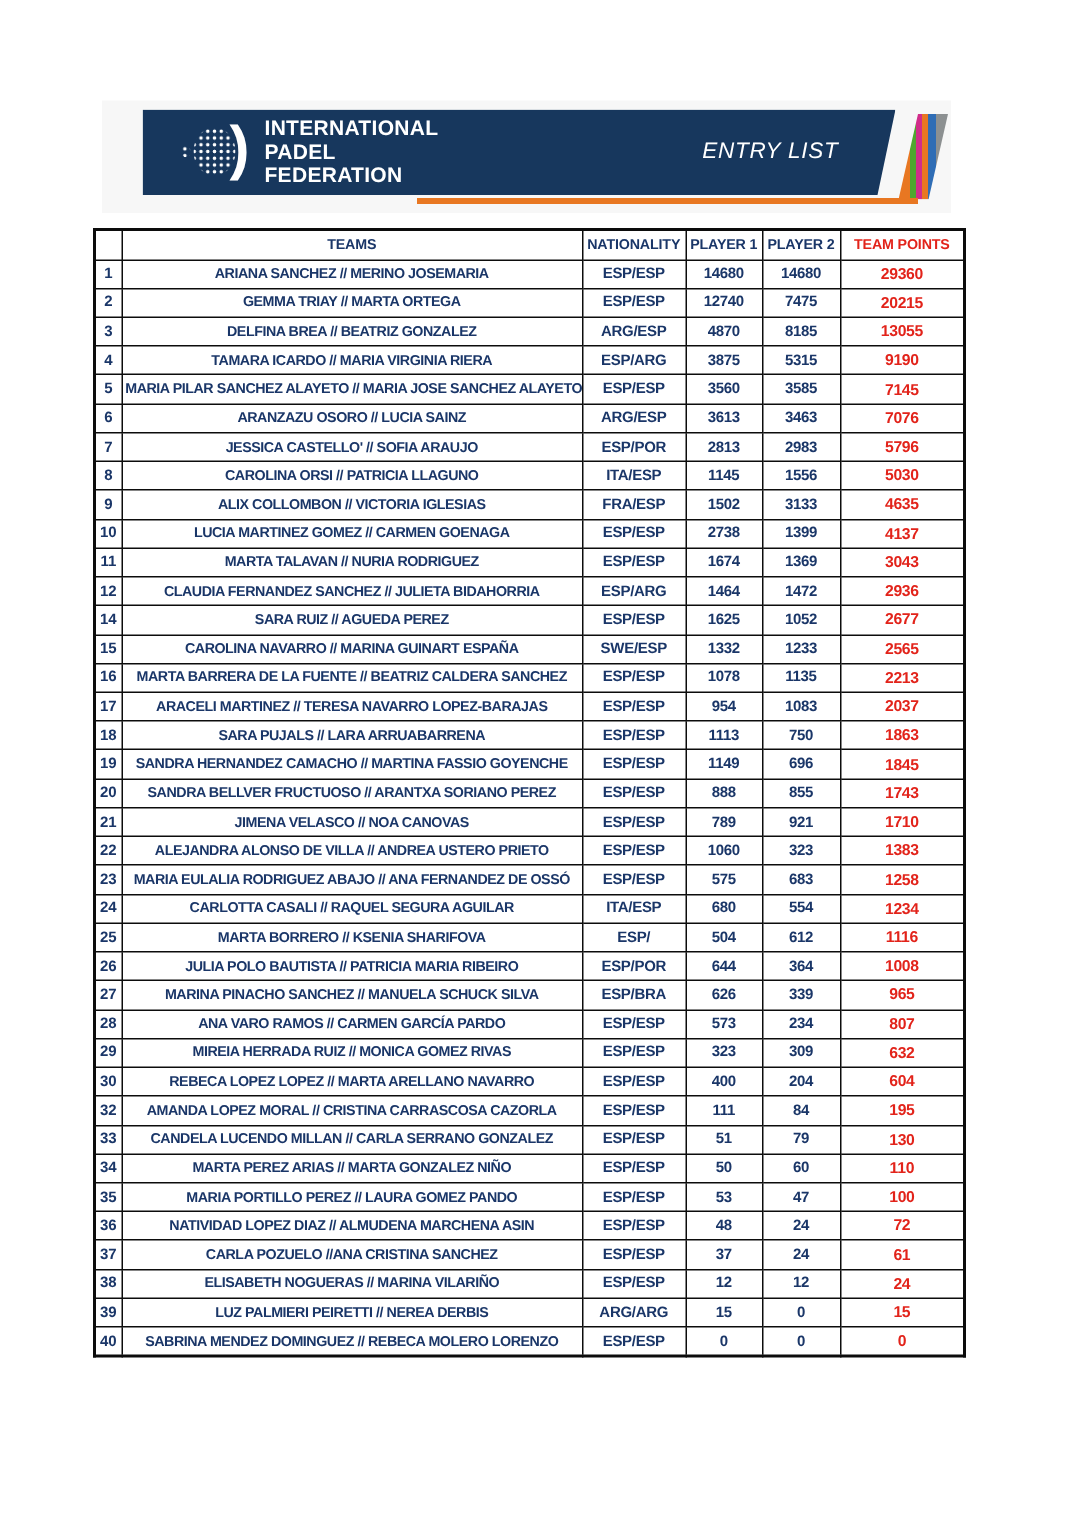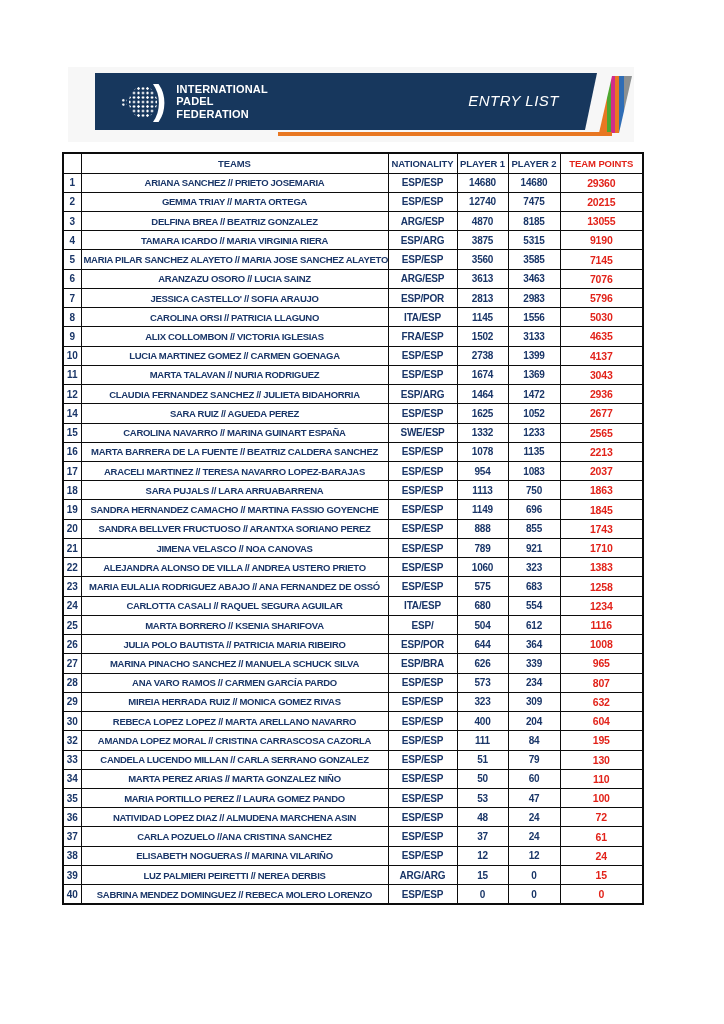--- a/index.html
+++ b/index.html
@@ -27,21 +27,21 @@
   .logo-arc{
     color:#ffffff;font-size:40px;font-weight:bold;line-height:32px;
     margin-left:-4px;transform:translateY(-2px);
   }
   .logo-dash{
     width:6px;height:8px;border-radius:50% ;margin-right:2px;
     background-image:radial-gradient(circle,#ffffff 1px,rgba(255,255,255,0) 1.4px);
     background-size:4.5px 4.5px;
   }
   .logo-text{
-    color:#ffffff;font-size:11px;font-weight:bold;line-height:1.12;
+    color:#ffffff;font-size:14px;font-weight:bold;line-height:1.12;
     letter-spacing:0.2px;margin-left:10px;text-transform:uppercase;
   }
   .banner-title{
     position:absolute;right:38px;top:19px;
     color:#ffffff;font-size:15px;font-weight:normal;font-style:italic;
     letter-spacing:0.5px;white-space:nowrap;
   }
   .stripes{
     position:absolute;left:599px;top:76px;width:33px;height:57px;
     clip-path:polygon(13px 0,100% 0,calc(100% - 13px) 100%,0 100%);
@@ -124,21 +124,21 @@
       <th class="col-head">TEAMS</th>
       <th class="col-head">NATIONALITY</th>
       <th class="col-head">PLAYER 1</th>
       <th class="col-head">PLAYER 2</th>
       <th class="col-head points-head">TEAM POINTS</th>
     </tr>
   </thead>
   <tbody id="table-body">
       <tr>
         <td class="cell-rownum">1</td>
-        <td class="cell-team">ARIANA SANCHEZ // PRIETO JOSEMARIA</td>
+        <td class="cell-team">ARIANA SANCHEZ // MERINO JOSEMARIA</td>
         <td class="cell-nat">ESP/ESP</td>
         <td class="cell-p1">14680</td>
         <td class="cell-p2">14680</td>
         <td class="cell-points">29360</td>
       </tr>
       <tr>
         <td class="cell-rownum">2</td>
         <td class="cell-team">GEMMA TRIAY // MARTA ORTEGA</td>
         <td class="cell-nat">ESP/ESP</td>
         <td class="cell-p1">12740</td>

